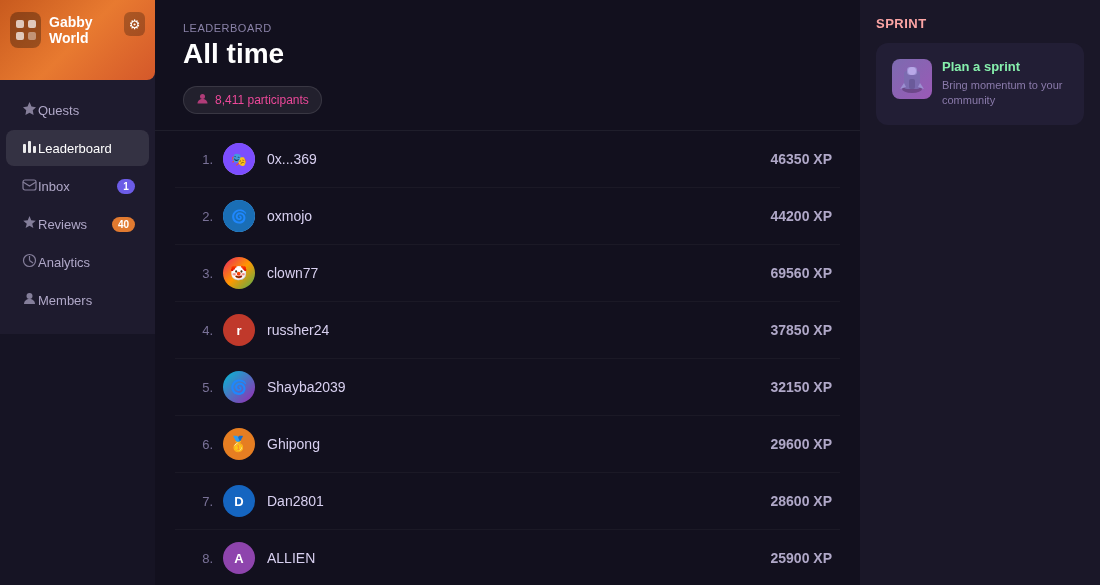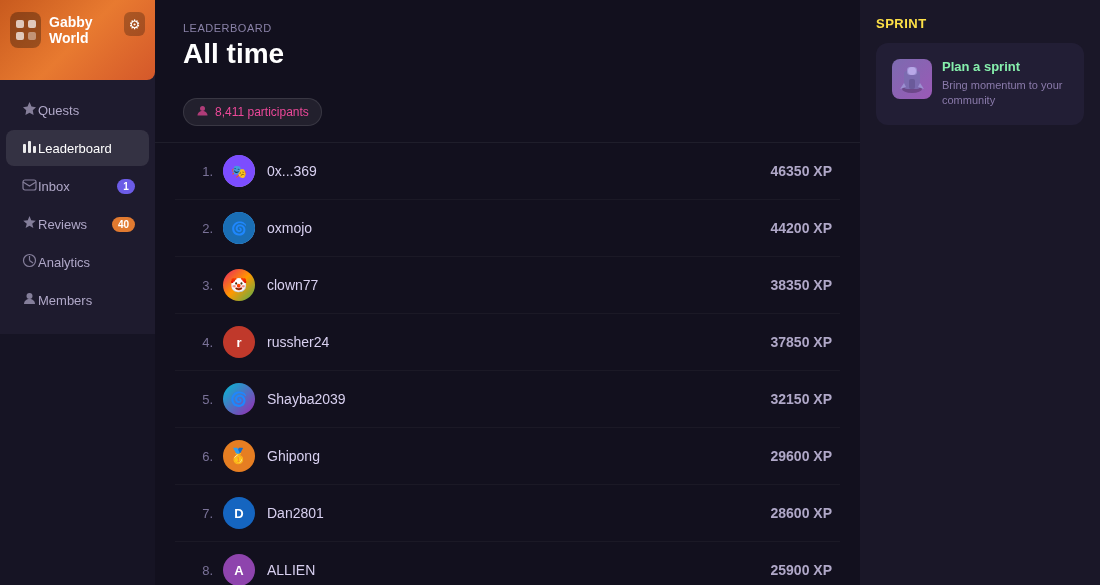--- a/index.html
+++ b/index.html
@@ -140,21 +140,21 @@
       color: #8a82a8;
       text-transform: uppercase;
       letter-spacing: 0.5px;
       margin-bottom: 4px;
     }
 
     .leaderboard-title {
       font-size: 28px;
       font-weight: 700;
       color: #fff;
-      margin-bottom: 28px;
+      margin-bottom: 16px;
     }
 
     .participants-badge {
       display: inline-flex;
       align-items: center;
       gap: 6px;
       background: rgba(255,255,255,0.07);
       border: 1px solid rgba(255,255,255,0.1);
       border-radius: 20px;
       padding: 5px 12px;
@@ -236,21 +236,21 @@
       width: 240px;
       background: #1a1728;
       padding: 16px;
       flex-shrink: 0;
       height: 585px;
     }
 
     .sprint-title {
       font-size: 13px;
       font-weight: 600;
-      color: #fde047;
+      color: #fca5a5;
       margin-bottom: 12px;
       text-transform: uppercase;
       letter-spacing: 0.5px;
     }
 
     .sprint-card {
       background: #221e35;
       border-radius: 12px;
       padding: 16px;
       display: flex;
@@ -426,21 +426,21 @@
 
     <div class="leaderboard-row">
       <span class="rank">3.</span>
       <div class="avatar" style="background: linear-gradient(135deg,#e91e63,#ff9800,#4caf50);">
         <svg width="32" height="32" viewBox="0 0 32 32">
             <circle cx="16" cy="16" r="16" fill="transparent"></circle>
             <text x="16" y="21" text-anchor="middle" font-size="14" fill="white" font-family="sans-serif">🤡</text>
           </svg>
       </div>
       <span class="username">clown77</span>
-      <span class="xp-score">38350 XP</span>
+      <span class="xp-score">69560 XP</span>
     </div>
 
     <div class="leaderboard-row">
       <span class="rank">4.</span>
       <div class="avatar av-red" style="background:#c0392b; font-size:13px; color:white; font-weight:700;">r</div>
       <span class="username">russher24</span>
       <span class="xp-score">37850 XP</span>
     </div>
 
     <div class="leaderboard-row">

